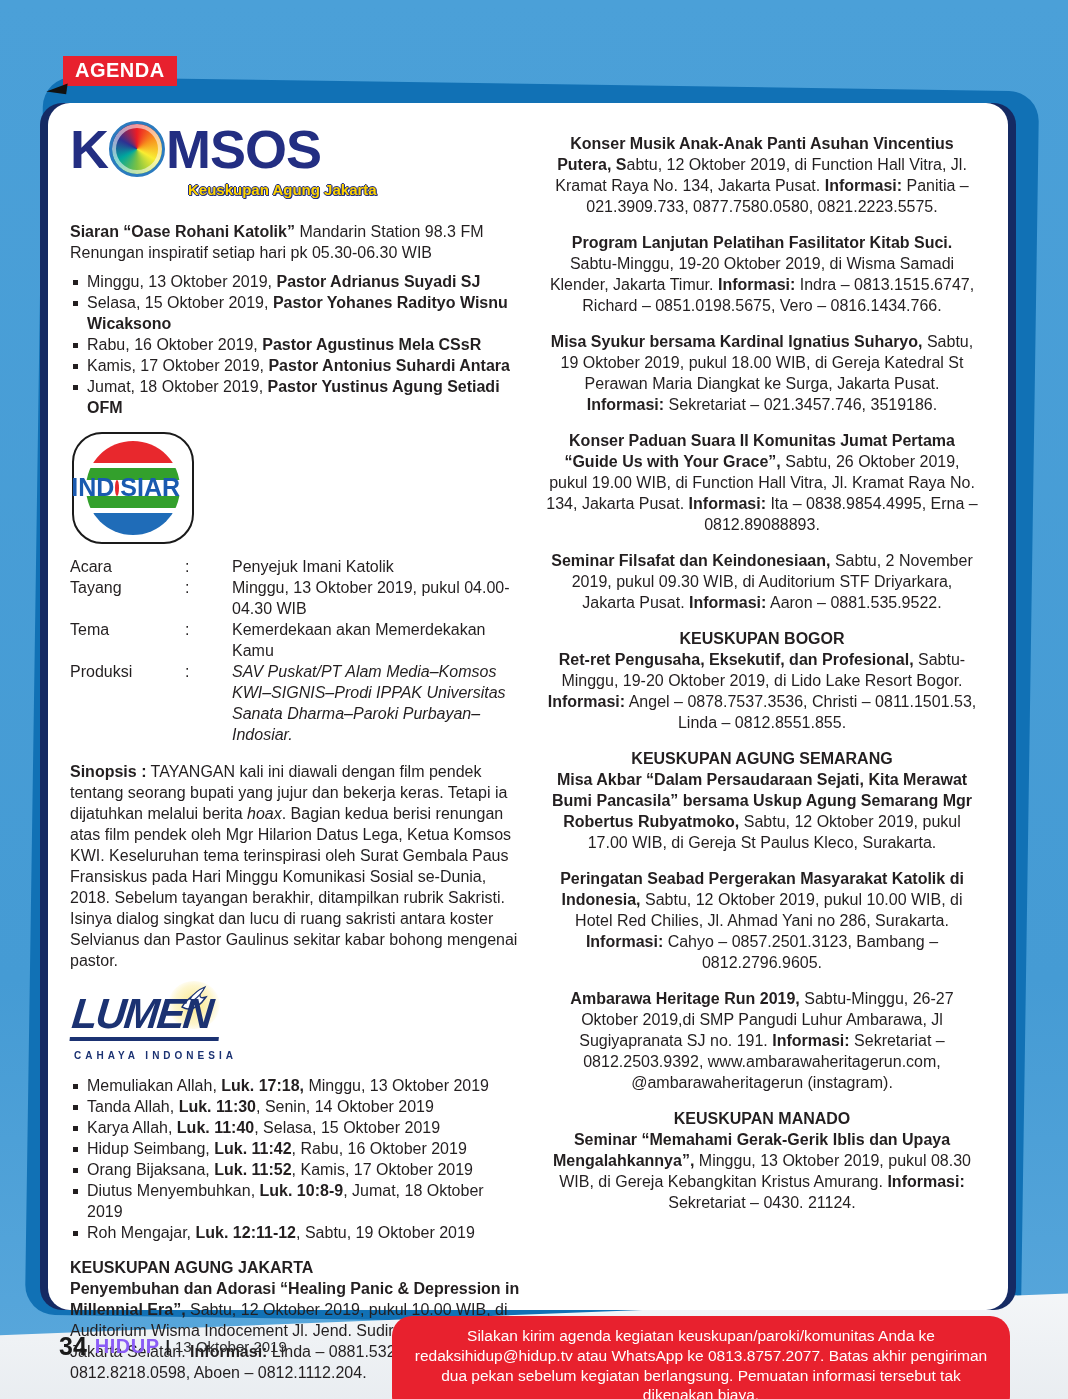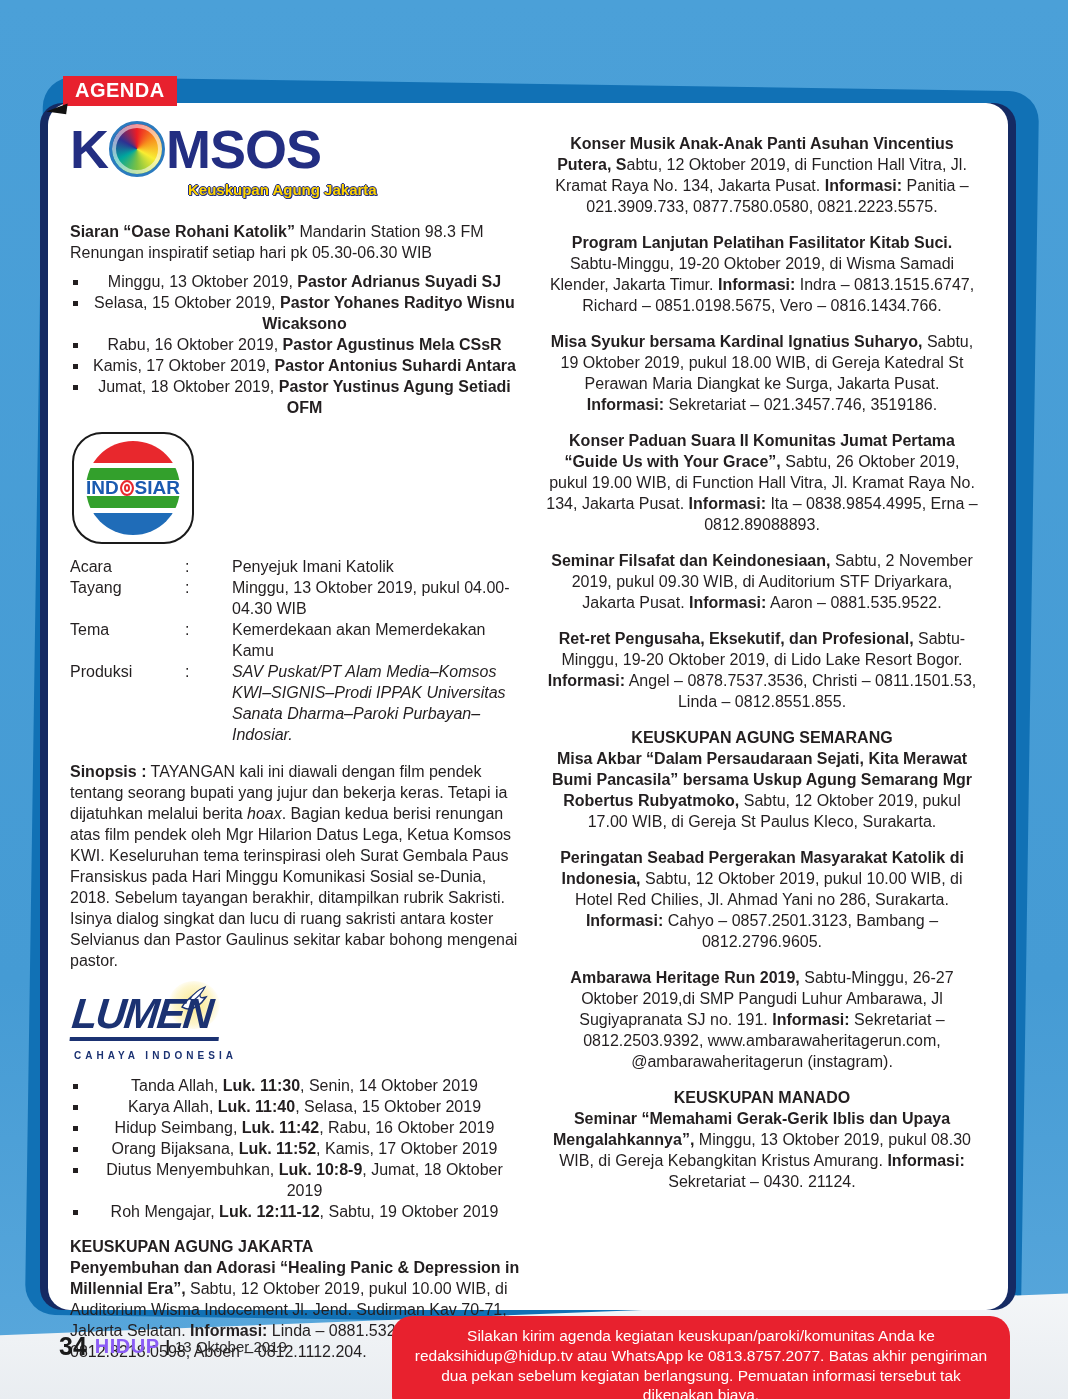--- a/index.html
+++ b/index.html
@@ -35,21 +35,21 @@
   .col-left  { width:452px; }
   .col-right { width:432px; padding-top:14px; }
 
   .b { font-weight:bold; }
   .i { font-style:italic; }
 
   
   .agenda-tab {
     position:absolute; left:63px; top:56px; background:#e8212e;
     color:#fff; font-weight:bold; font-size:20px; letter-spacing:0.5px;
-    padding:3px 12px 4px 12px; z-index:5;margin-top:20px;
+    padding:3px 12px 4px 12px; z-index:5;
   }
   .agenda-arrow {
     position:absolute; left:-16px; bottom:-7px;
     width:0; height:0;
     border-top:11px solid transparent;
     border-right:20px solid #111111;
     transform:rotate(8deg);
   }
 
   
@@ -64,21 +64,21 @@
   }
   .komsos-sub {
     position:absolute; left:118px; top:58px;
     font-weight:bold; font-size:15px; color:#ffd400;
     text-shadow:-1px 0 #232e82, 1px 0 #232e82, 0 -1px #232e82, 0 1px #232e82, 1px 1px #232e82;
   }
 
   .intro { margin-bottom:8px; }
 
   
-  .blist { margin-bottom:14px;text-align:center; }
+  .blist { margin-bottom:14px; }
   .blist .item { position:relative; padding-left:17px; }
   .blist .item::before {
     content:""; position:absolute; left:3px; top:9px;
     width:5px; height:5px; background:#231f20;
   }
 
   
   .indosiar {
     width:122px; height:112px; border:2.5px solid #1a1a1a; border-radius:30px;
     background:#fff; display:flex; align-items:center; justify-content:center;
@@ -86,22 +86,22 @@
   }
   .indosiar-circle {
     width:94px; height:94px; border-radius:50%;
     background:linear-gradient(180deg,
       #e8282d 0% 23%, #ffffff 23% 29%, #33a02c 29% 41%,
       #ffffff 41% 59%, #33a02c 59% 71%, #ffffff 71% 77%, #1f6cb8 77% 100%);
     position:relative;
   }
   .indosiar-text {
     position:absolute; left:0; top:50%; width:100%; transform:translateY(-52%);
-    text-align:center; font-weight:bold; font-size:19px; color:#1a5ab0;
-    letter-spacing:0; line-height:1; display:flex; align-items:center; justify-content:flex-start; gap:1px;
+    text-align:center; font-weight:bold; font-size:25px; color:#1a5ab0;
+    letter-spacing:0; line-height:1; display:flex; align-items:center; justify-content:flex-end; gap:1px;
   }
   .indosiar-o {
     display:inline-block; width:16px; height:16px; border-radius:50%;
     border:2px solid #e8282d;
     box-shadow:inset 0 0 0 2px #ffffff, inset 0 0 0 4px #e8282d;
   }
 
   
   .details { margin-bottom:16px; }
   .det-row { display:flex;gap:35px; }
@@ -237,20 +237,21 @@
           <path d="M6 22 C10 14 18 10 26 4 C22 12 24 14 30 12 C26 18 20 24 12 24 C10 24 8 23 6 22 Z" fill="#ffffff" stroke="#1b3272" stroke-width="1.4"></path>
           <path d="M14 14 C18 8 24 4 29 2 C26 8 22 12 18 15 Z" fill="#ffffff" stroke="#1b3272" stroke-width="1.2"></path>
         </svg>
       </span>
       <span class="lumen-word">LUMEN</span>
       <span class="lumen-sub">CAHAYA INDONESIA</span>
     </div>
 
     <div class="blist">
 
+        <div class="item"><span>Memuliakan Allah, </span><span class="b">Luk. 17:18,</span><span> Minggu, 13 Oktober 2019</span></div>
 
         <div class="item"><span>Tanda Allah, </span><span class="b">Luk. 11:30</span><span>, Senin, 14 Oktober 2019</span></div>
 
         <div class="item"><span>Karya Allah, </span><span class="b">Luk. 11:40</span><span>, Selasa, 15 Oktober 2019</span></div>
 
         <div class="item"><span>Hidup Seimbang, </span><span class="b">Luk. 11:42</span><span>, Rabu, 16 Oktober 2019</span></div>
 
         <div class="item"><span>Orang Bijaksana, </span><span class="b">Luk. 11:52</span><span>, Kamis, 17 Oktober 2019</span></div>
 
         <div class="item"><span>Diutus Menyembuhkan, </span><span class="b">Luk. 10:8-9</span><span>, Jumat, 18 Oktober 2019</span></div>
@@ -286,20 +287,21 @@
 
         <p class="para"><span class="b">Konser Paduan Suara II Komunitas Jumat Pertama “Guide Us with Your Grace”,</span><span> Sabtu, 26 Oktober 2019, pukul 19.00 WIB, di Function Hall Vitra, Jl. Kramat Raya No. 134, Jakarta Pusat. </span><span class="b">Informasi:</span><span> Ita – 0838.9854.4995, Erna – 0812.89088893.</span></p>
       </div>
 
       <div class="block">
 
         <p class="para"><span class="b">Seminar Filsafat dan Keindonesiaan,</span><span> Sabtu, 2 November 2019, pukul 09.30 WIB, di Auditorium STF Driyarkara, Jakarta Pusat. </span><span class="b">Informasi:</span><span> Aaron – 0881.535.9522.</span></p>
       </div>
 
       <div class="block">
+        <div class="sec-h">KEUSKUPAN BOGOR</div>
         <p class="para"><span class="b">Ret-ret Pengusaha, Eksekutif, dan Profesional,</span><span> Sabtu-Minggu, 19-20 Oktober 2019, di Lido Lake Resort Bogor. </span><span class="b">Informasi:</span><span> Angel – 0878.7537.3536, Christi – 0811.1501.53, Linda – 0812.8551.855.</span></p>
       </div>
 
       <div class="block">
         <div class="sec-h">KEUSKUPAN AGUNG SEMARANG</div>
         <p class="para"><span class="b">Misa Akbar “Dalam Persaudaraan Sejati, Kita Merawat Bumi Pancasila” bersama Uskup Agung Semarang Mgr Robertus Rubyatmoko,</span><span> Sabtu, 12 Oktober 2019, pukul 17.00 WIB, di Gereja St Paulus Kleco, Surakarta.</span></p>
       </div>
 
       <div class="block">
 

